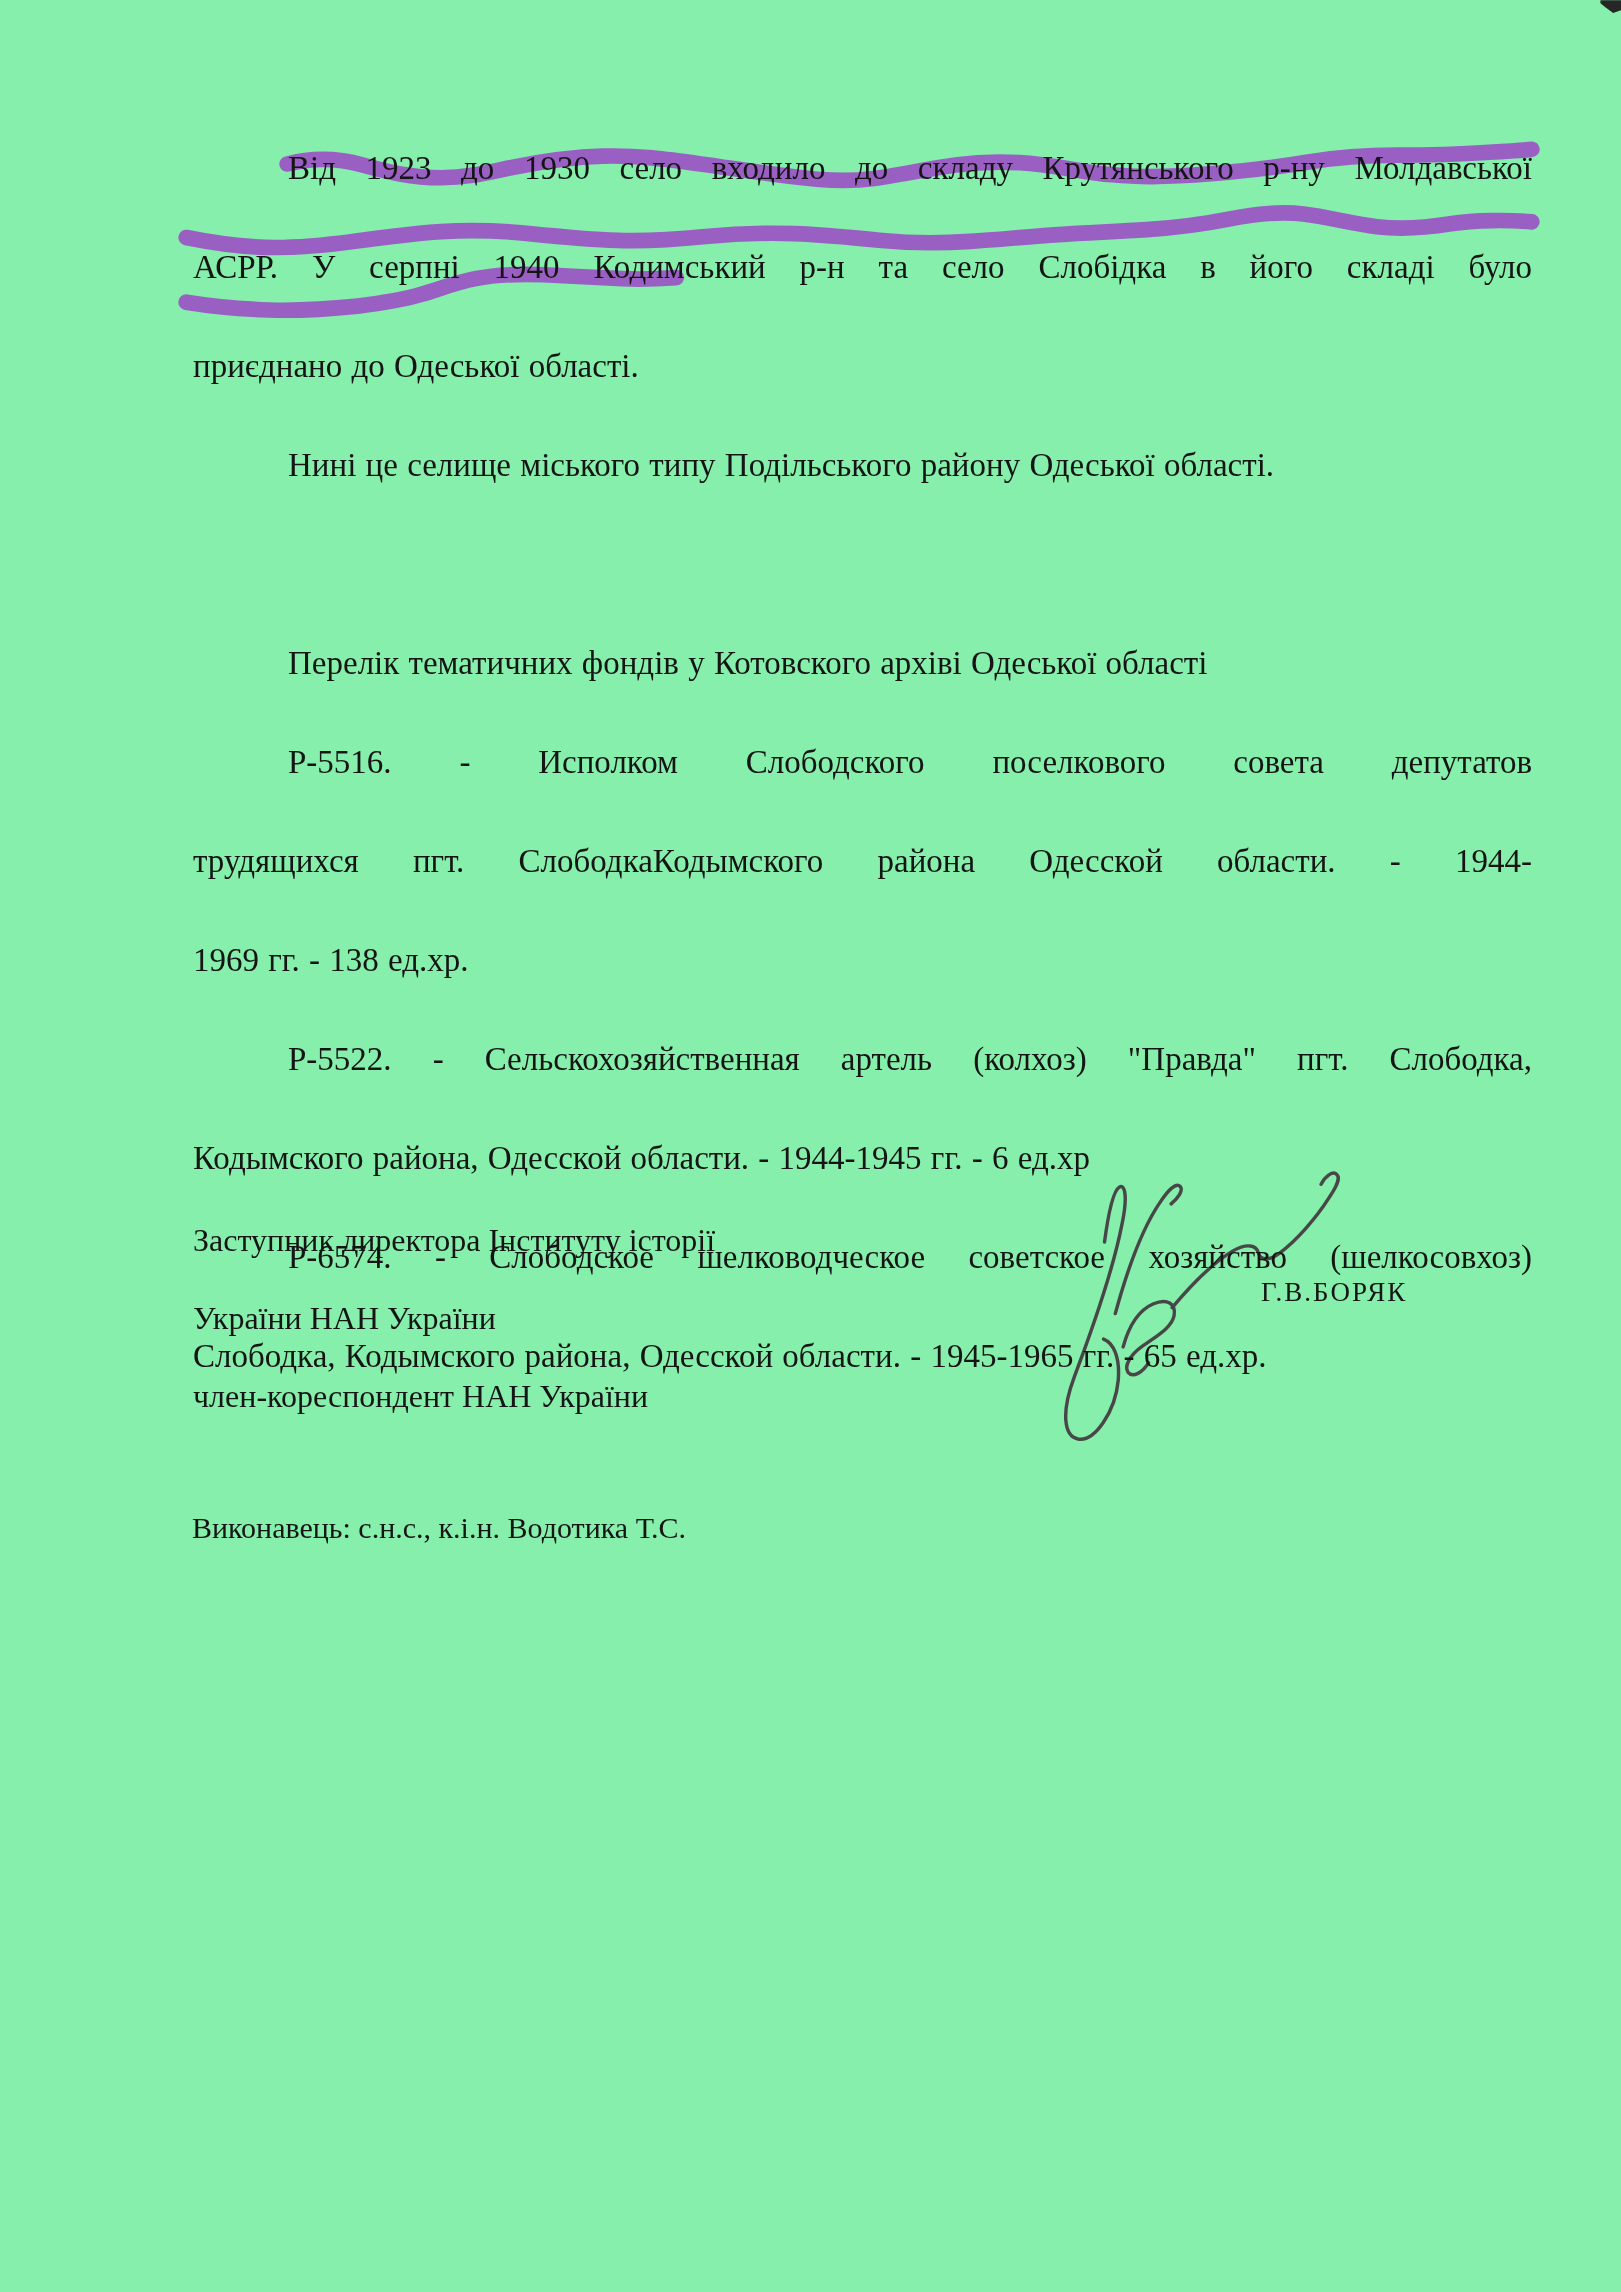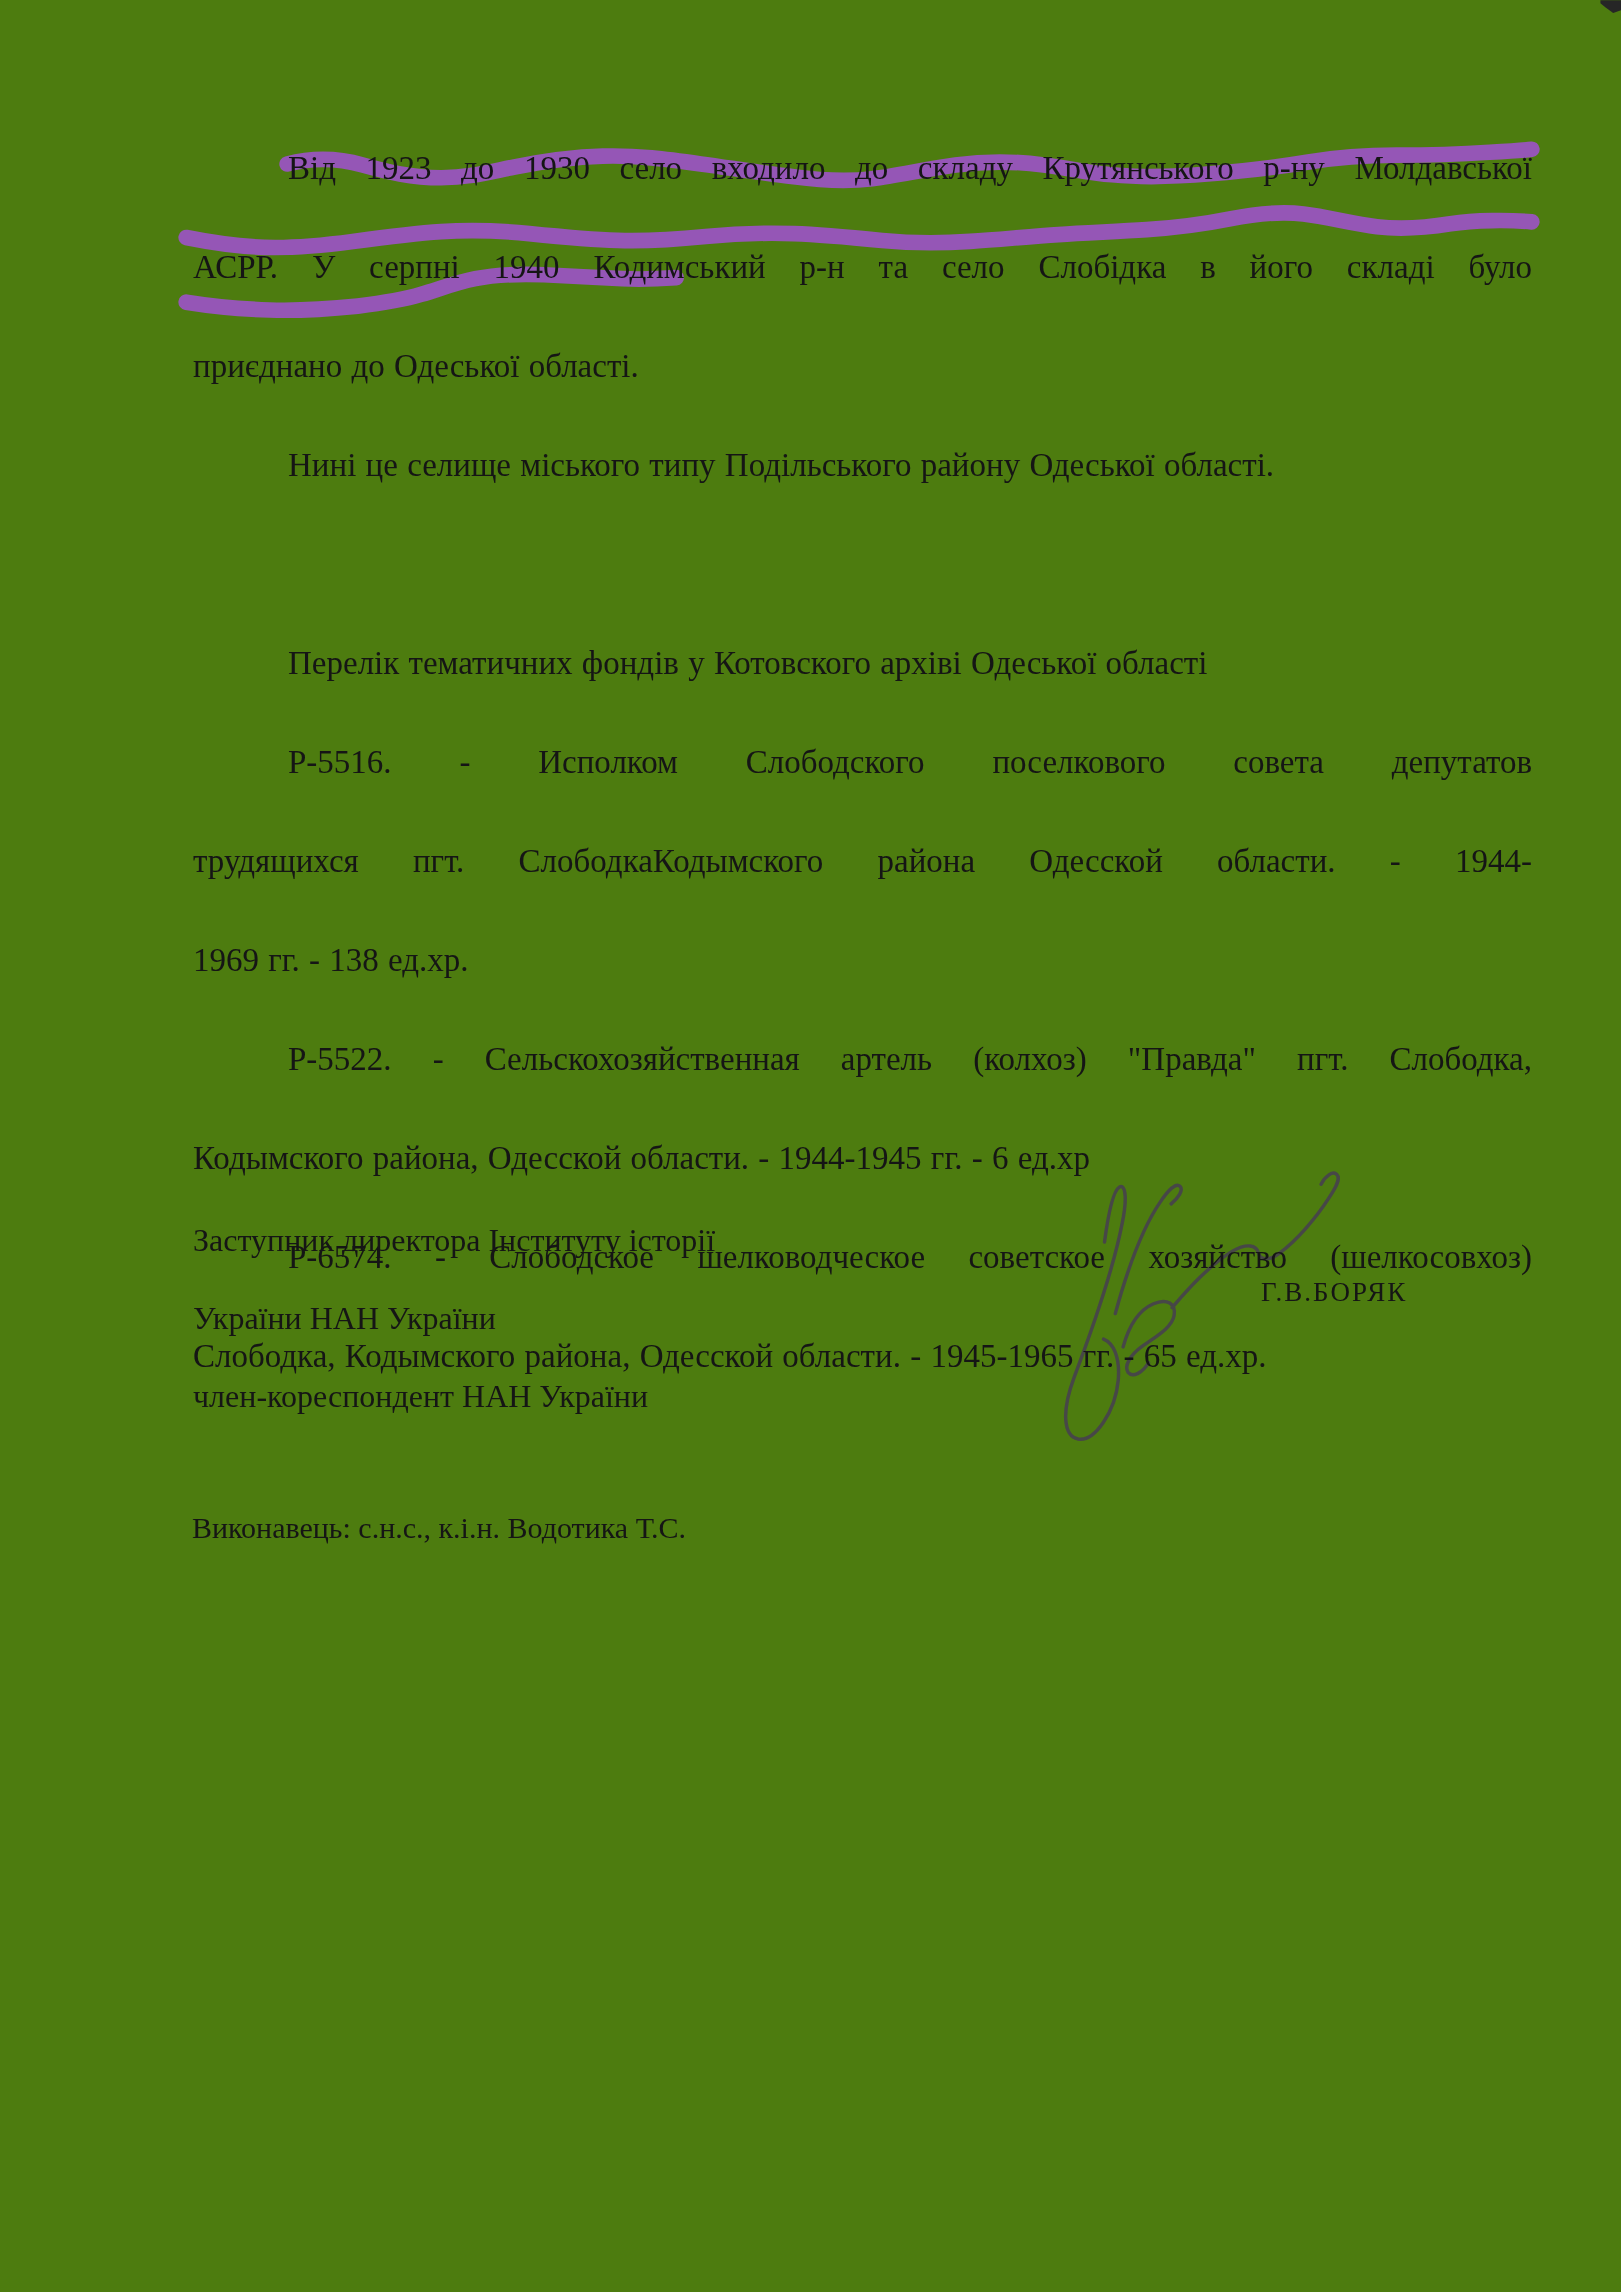--- a/index.html
+++ b/index.html
@@ -1,19 +1,19 @@
 <!DOCTYPE html>
 <html><head>
 <meta charset="utf-8">
 <style>
   html,body{margin:0;padding:0;background:#ffffff;}
   .page{
     position:relative;
     width:1621px;height:2293px;
-    background:#4d7c0f;
+    background:#86efac;
     overflow:hidden;
     font-family:"Liberation Serif","DejaVu Serif",serif;
     color:#151515;
   }
   .overlay{
     position:absolute;left:0;top:0;width:1621px;height:2293px;
     pointer-events:none;
   }
   .content{
     position:absolute;left:193px;top:102px;width:1339px;

